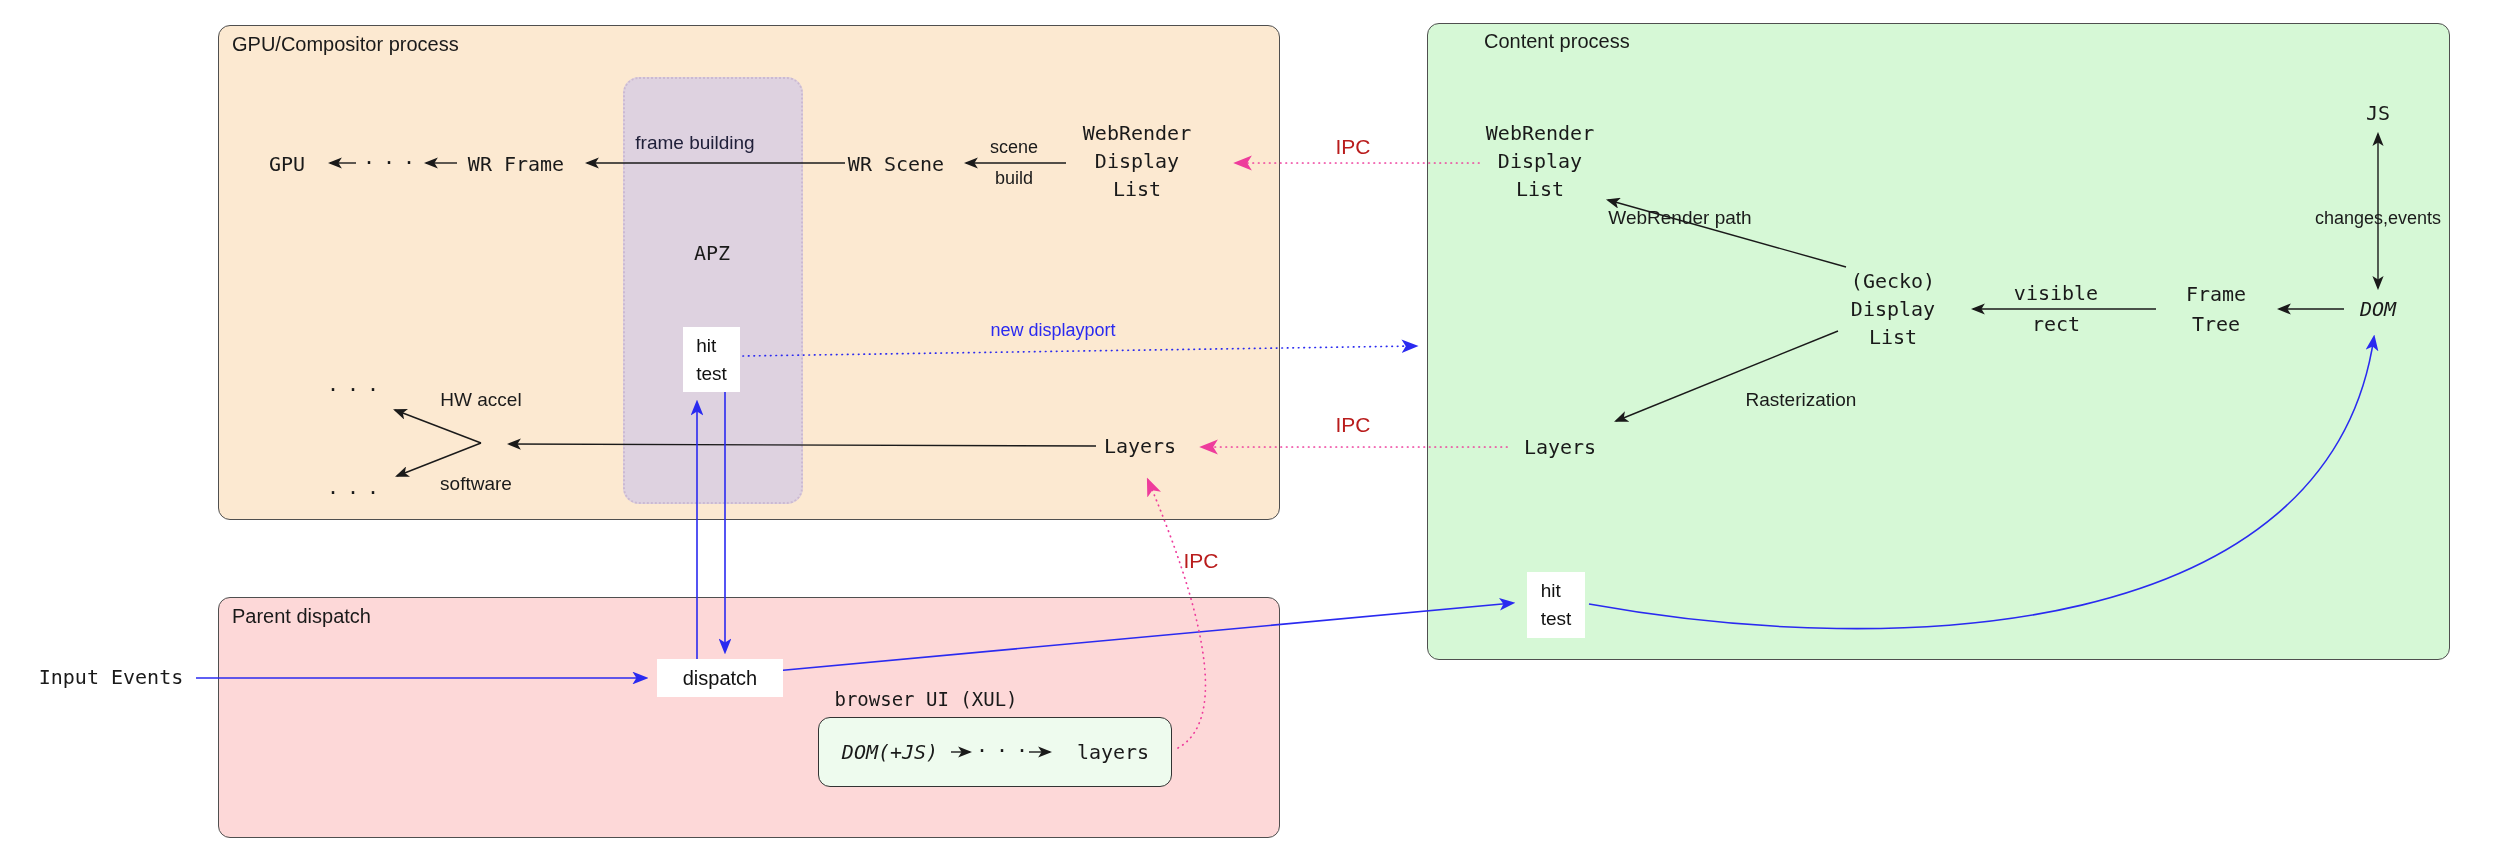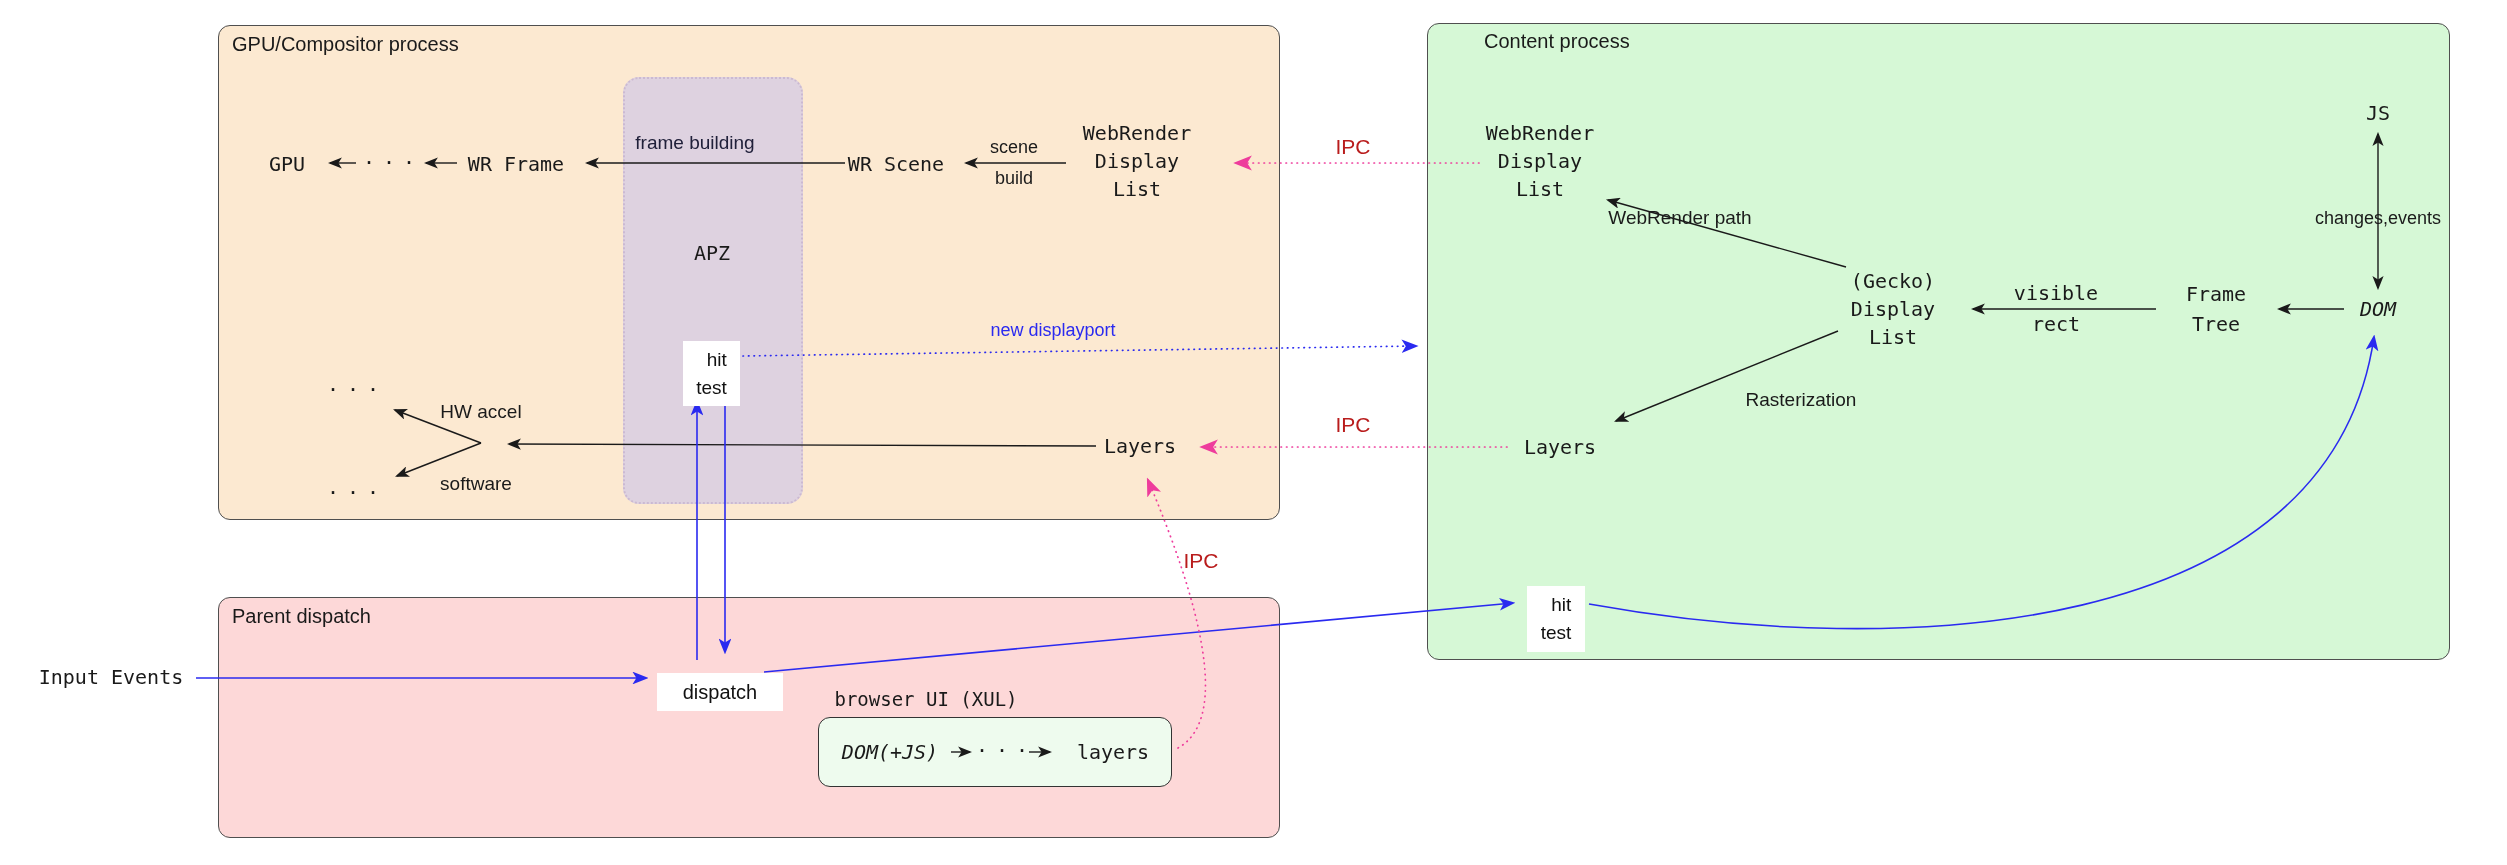--- a/index.html
+++ b/index.html
@@ -8,21 +8,21 @@
   .procbox{position:absolute;border:1.6px solid #4f4f4f;border-radius:12px;box-sizing:border-box;}
   .softbox{position:absolute;border-radius:16px;}
   .lbl{position:absolute;transform:translate(-50%,-50%);white-space:pre-line;text-align:center;
        color:#1a1a1a;line-height:28px;}
   .mono{font-family:"DejaVu Sans Mono","Liberation Mono",monospace;font-size:20px;}
   .sans{font-family:"Liberation Sans","DejaVu Sans",sans-serif;font-size:19px;}
   .title{position:absolute;font-family:"Liberation Sans","DejaVu Sans",sans-serif;font-size:20px;color:#1a1a1a;}
   .whitebox{position:absolute;background:#ffffff;display:flex;flex-direction:column;
             align-items:center;justify-content:center;
             font-family:"Liberation Sans","DejaVu Sans",sans-serif;font-size:19px;color:#111;
-            line-height:28px;text-align:right;white-space:pre-line;margin-top:14px;}
+            line-height:28px;text-align:left;white-space:pre-line;}
   .pink{color:#b91c1c;}
   .blue{color:#2a2af0;}
   .navy{color:#20203a;}
   svg#wires{position:absolute;left:0;top:0;z-index:5;}
   .layer-top{position:absolute;left:0;top:0;width:100%;height:100%;z-index:10;}
   .layer-bg{position:absolute;left:0;top:0;width:100%;height:100%;z-index:1;}
 </style>
 </head>
 <body>
 
@@ -95,21 +95,21 @@
     <div class="lbl mono" style="left:516px;top:164px;">WR Frame</div>
     <div class="lbl sans navy" style="left:680px;top:143px;margin-left:15px;">frame building</div>
     <div class="lbl mono" style="left:896px;top:164px;">WR Scene</div>
     <div class="lbl sans" style="left:1014px;top:163px;line-height:31px;font-size:18px;">scene
 build</div>
     <div class="lbl mono" style="left:1137px;top:161px;">WebRender
 Display
 List</div>
     <div class="lbl mono" style="left:712px;top:253px;">APZ</div>
     <div class="lbl mono" style="left:352px;top:389px;letter-spacing:-2px;">· · ·</div>
-    <div class="lbl sans" style="left:481px;top:412px;">HW accel</div>
+    <div class="lbl sans" style="left:481px;top:400px;">HW accel</div>
     <div class="lbl mono" style="left:352px;top:492px;letter-spacing:-2px;">· · ·</div>
     <div class="lbl sans" style="left:476px;top:484px;">software</div>
     <div class="lbl mono" style="left:1140px;top:446px;">Layers</div>
 
     <div class="lbl sans pink" style="left:1353px;top:147px;font-size:21px;">IPC</div>
     <div class="lbl sans pink" style="left:1353px;top:425px;font-size:21px;">IPC</div>
     <div class="lbl sans pink" style="left:1201px;top:561px;font-size:21px;">IPC</div>
     <div class="lbl sans blue" style="left:1053px;top:330px;font-size:18px;">new displayport</div>
 
     <div class="lbl mono" style="left:1540px;top:161px;">WebRender

